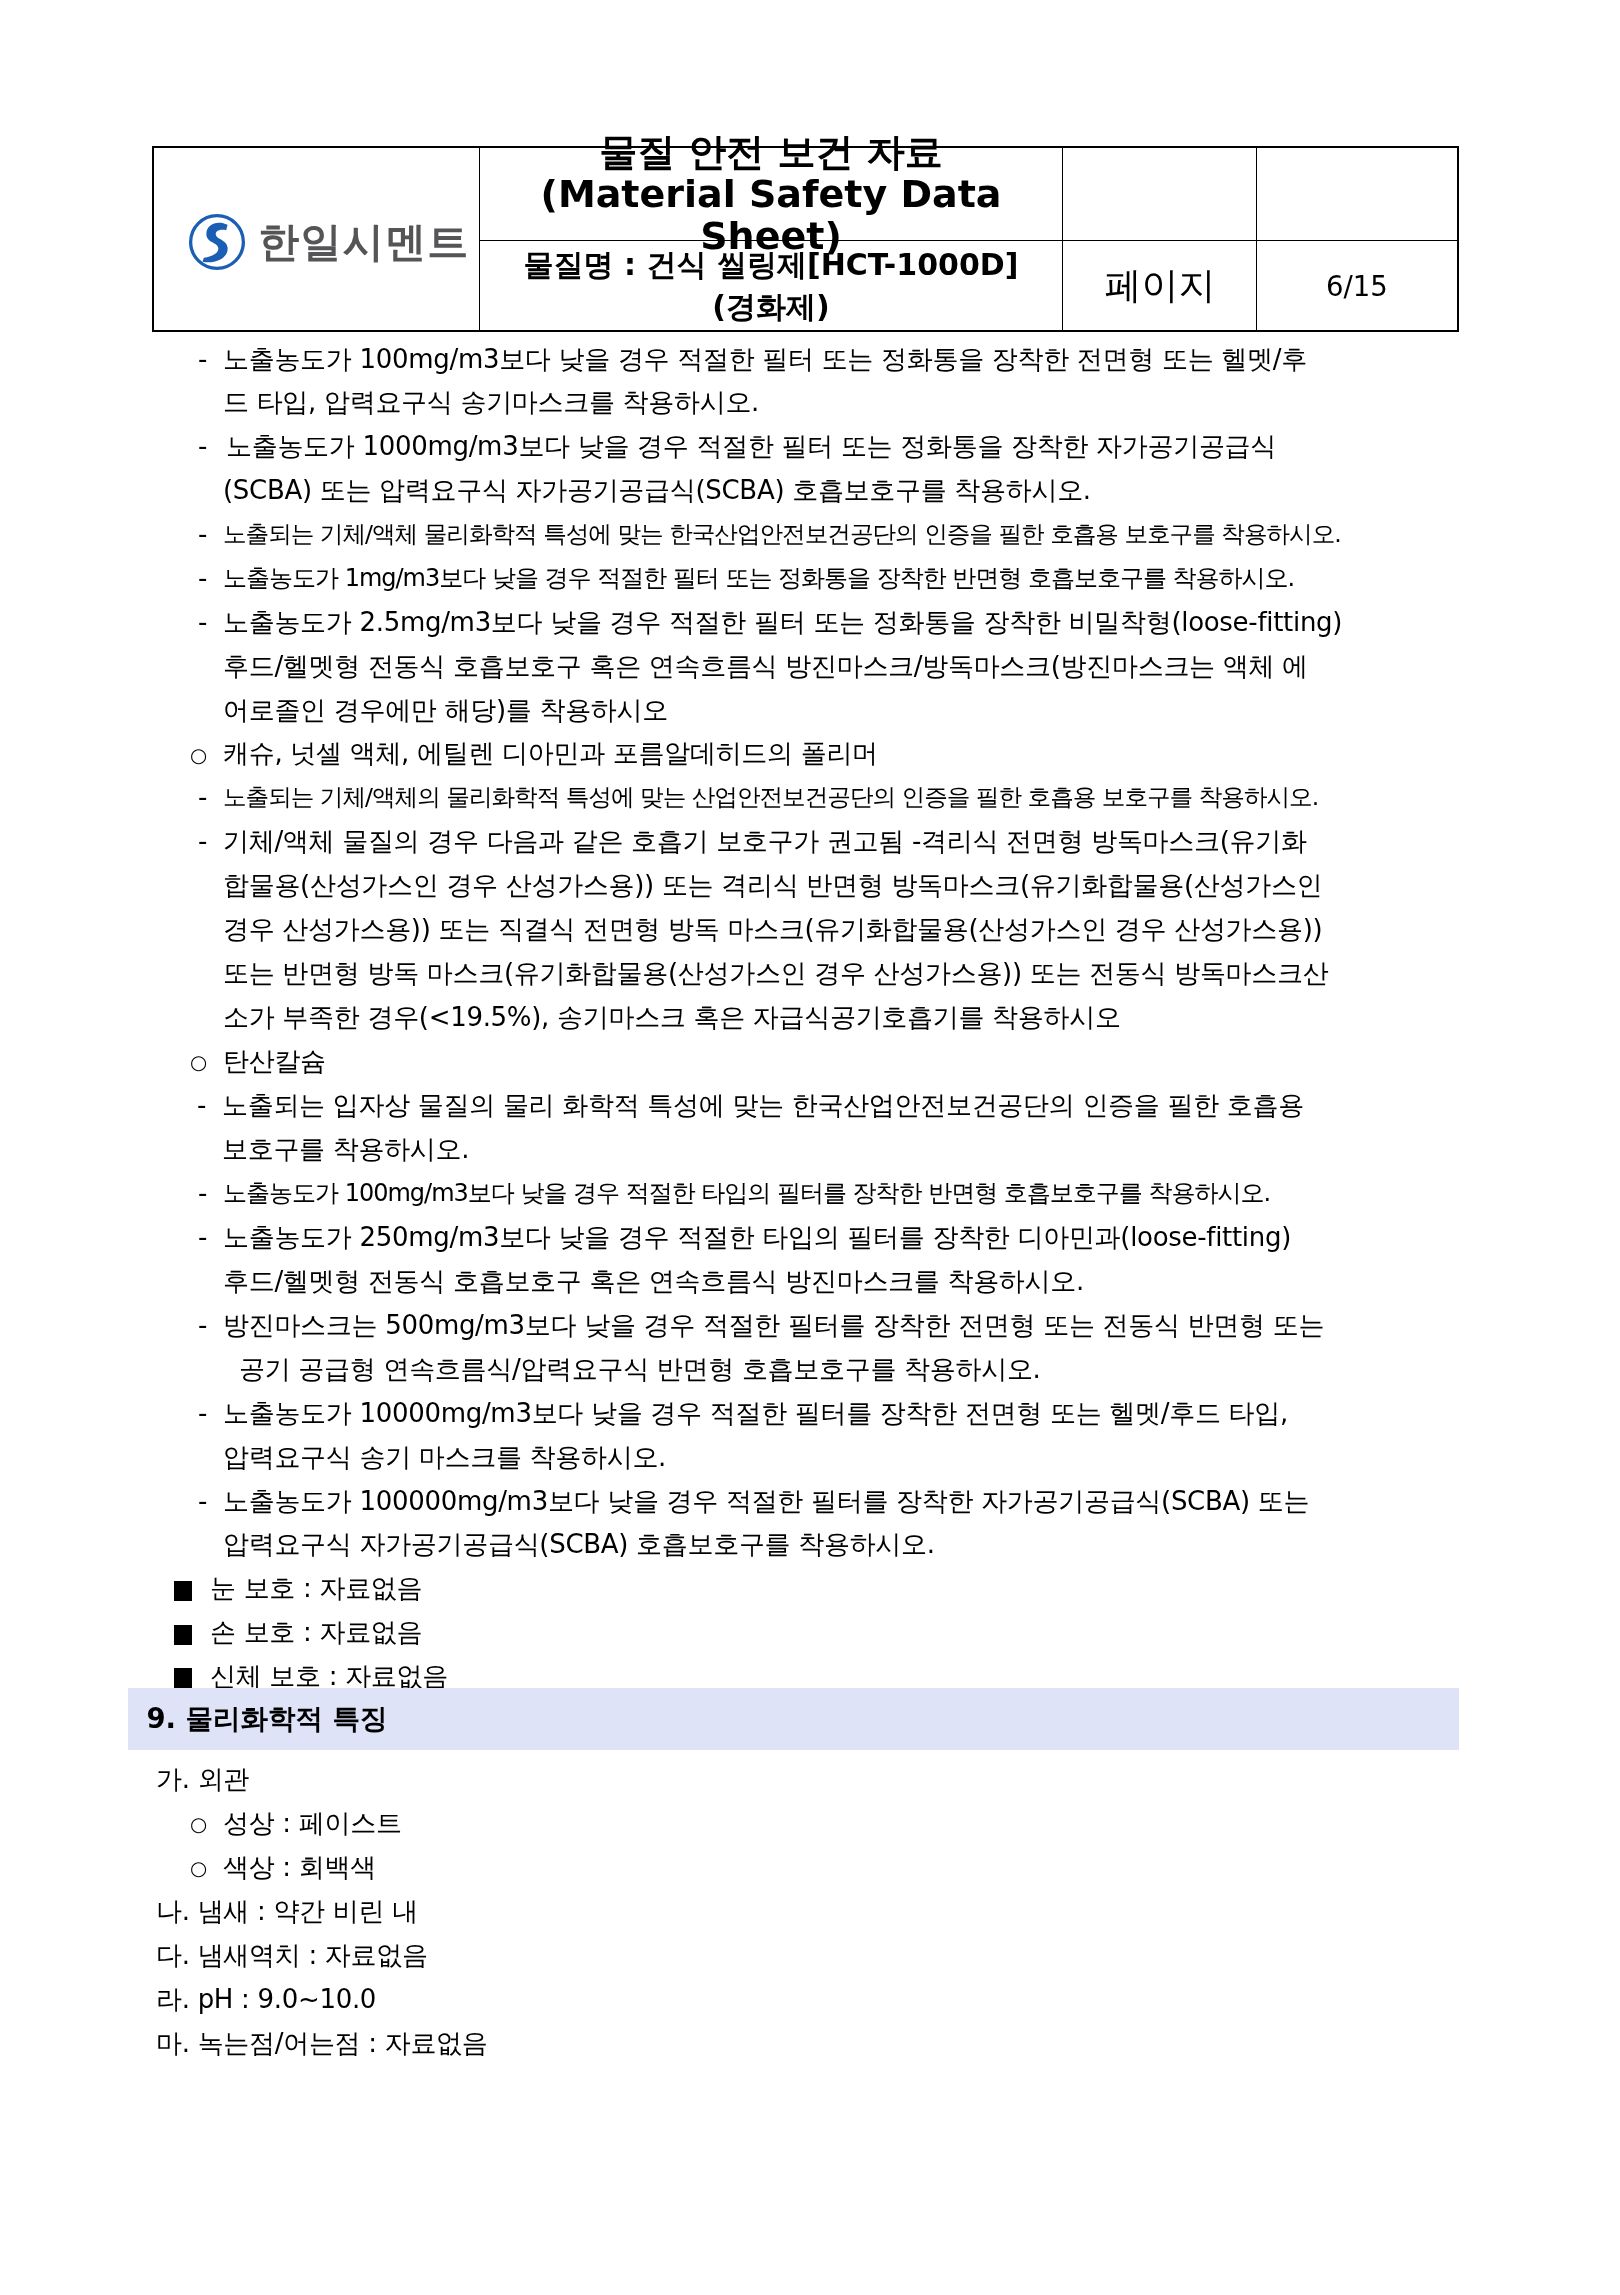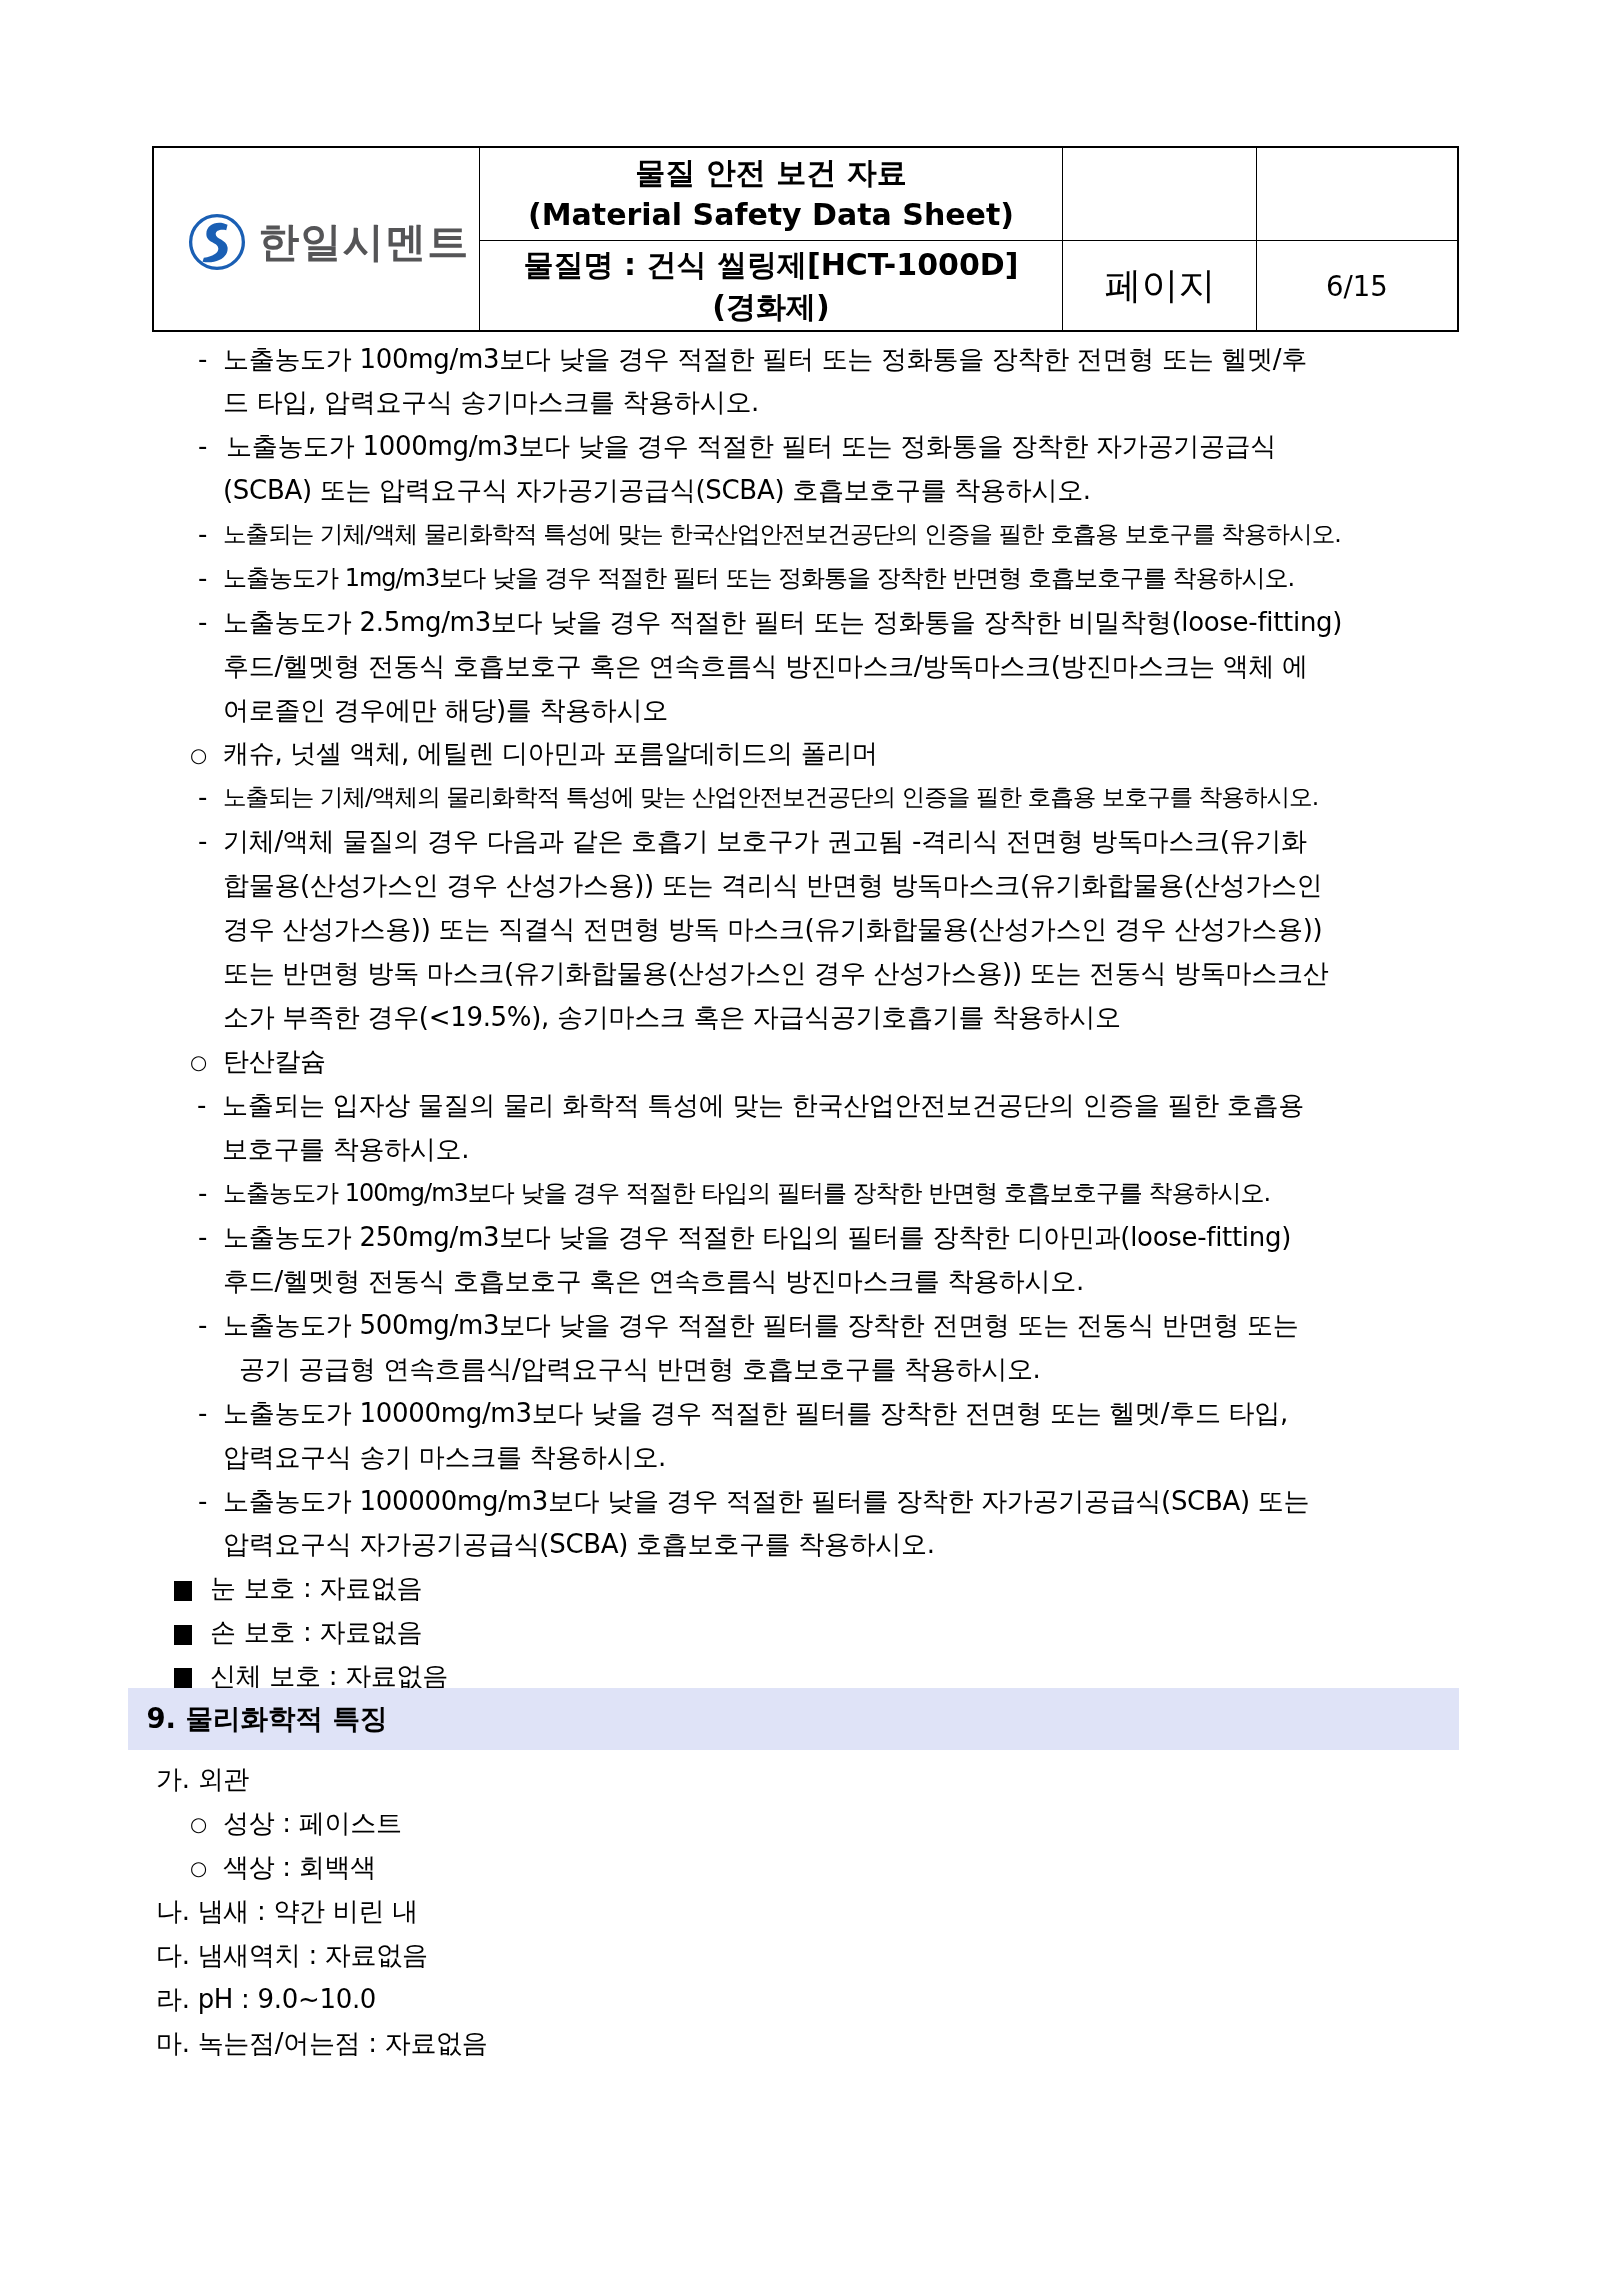--- a/index.html
+++ b/index.html
@@ -7,21 +7,21 @@
   body { position: relative; font-family: "DejaVu Sans", "Liberation Sans", sans-serif; color: #000; overflow: hidden; }
 
   
   .hdr { position: absolute; left: 152px; top: 146px; width: 1307px; height: 186px; border: 2.6px solid #000; }
   .hdr .cell { position: absolute; display: flex; align-items: center; justify-content: center; text-align: center; }
   .vline { position: absolute; top: 0; bottom: 0; width: 1.3px; background: #000; }
   .hline { position: absolute; height: 1.3px; background: #000; }
   .logo { left: 0; top: 0; width: 325px; height: 100%; padding-left: 25px; }
   .logo-inner { display: flex; align-items: center; gap: 11.8px; margin-top: 6.6px; }
   .logo-text { font-family: "DejaVu Sans", sans-serif; font-weight: bold; font-size: 41px; color: #555557; letter-spacing: 1.3px; }
-  .title-top { left: 326px; top: 0; width: 582px; height: 92px; flex-direction: column; font-weight: bold; font-size: 30px; line-height: 42px; }
+  .title-top { left: 326px; top: 0; width: 582px; height: 92px; flex-direction: column; font-weight: bold; font-size: 38px; line-height: 42px; }
   .title-bot { left: 326px; top: 93px; width: 582px; height: 90px; flex-direction: column; font-weight: bold; font-size: 30px; line-height: 42px; }
   .reg-label { left: 910px; top: 0; width: 192px; height: 92px; font-size: 27.5px; }
   .reg-val { left: 1103px; top: 0; width: 200px; height: 92px; font-size: 27.5px; }
   .page-label { left: 910px; top: 93px; width: 192px; height: 90px; font-size: 37px; }
   .page-val { left: 1103px; top: 93px; width: 200px; height: 90px; font-size: 27.5px; }
 
   
   .content { position: absolute; left: 0; top: 0; width: 100%; }
   .line { position: absolute; font-size: 26px; line-height: 31.5px; white-space: nowrap; letter-spacing: -0.3px; }
   .dash { position: absolute; font-size: 26px; }
@@ -103,21 +103,21 @@
   <div class="line" style="left:222px; top:1134px">보호구를 착용하시오.</div>
 
   <span class="dash" style="left:198px; top:1178px">-</span>
   <div class="line" style="left:223px; top:1178px; font-size:24px; letter-spacing:-1px">노출농도가 100mg/m3보다 낮을 경우 적절한 타입의 필터를 장착한 반면형 호흡보호구를 착용하시오.</div>
 
   <span class="dash" style="left:198px; top:1222px">-</span>
   <div class="line" style="left:223px; top:1222px">노출농도가 250mg/m3보다 낮을 경우 적절한 타입의 필터를 장착한 디아민과(loose-fitting)</div>
   <div class="line" style="left:223px; top:1266px">후드/헬멧형 전동식 호흡보호구 혹은 연속흐름식 방진마스크를 착용하시오.</div>
 
   <span class="dash" style="left:198px; top:1310px">-</span>
-  <div class="line" style="left:223px; top:1310px">노출농도가 500mg/m3보다 낮을 경우 적절한 필터를 장착한 전면형 또는 전동식 반면형 또는</div>
+  <div class="line" style="left:223px; top:1310px">방진마스크는 500mg/m3보다 낮을 경우 적절한 필터를 장착한 전면형 또는 전동식 반면형 또는</div>
   <div class="line" style="left:239px; top:1354px">공기 공급형 연속흐름식/압력요구식 반면형 호흡보호구를 착용하시오.</div>
 
   <span class="dash" style="left:198px; top:1398px">-</span>
   <div class="line" style="left:223px; top:1398px">노출농도가 10000mg/m3보다 낮을 경우 적절한 필터를 장착한 전면형 또는 헬멧/후드 타입,</div>
   <div class="line" style="left:223px; top:1442px">압력요구식 송기 마스크를 착용하시오.</div>
 
   <span class="dash" style="left:198px; top:1486px">-</span>
   <div class="line" style="left:223px; top:1486px">노출농도가 100000mg/m3보다 낮을 경우 적절한 필터를 장착한 자가공기공급식(SCBA) 또는</div>
   <div class="line" style="left:223px; top:1529px">압력요구식 자가공기공급식(SCBA) 호흡보호구를 착용하시오.</div>
 </div>

